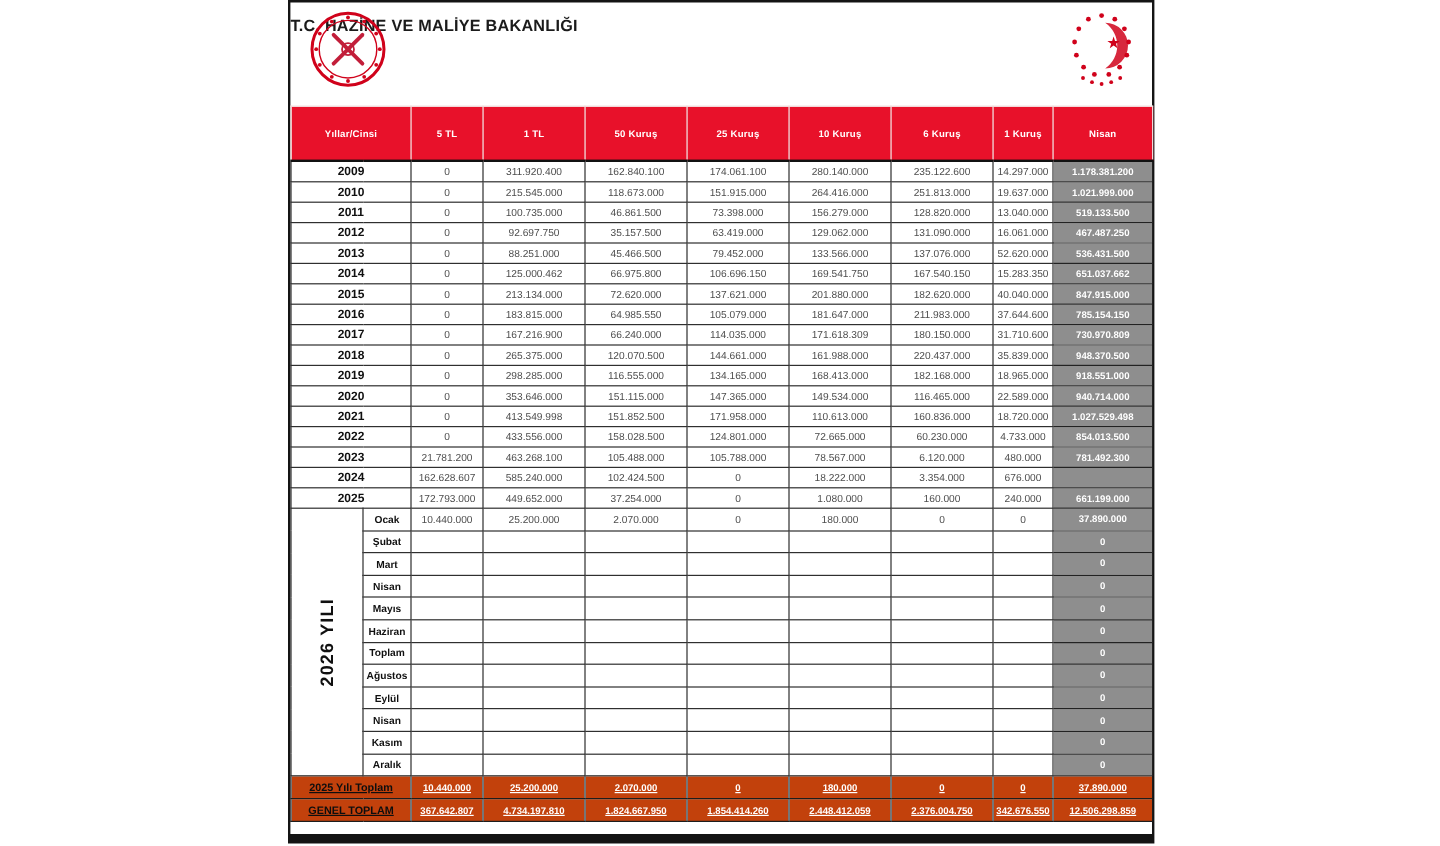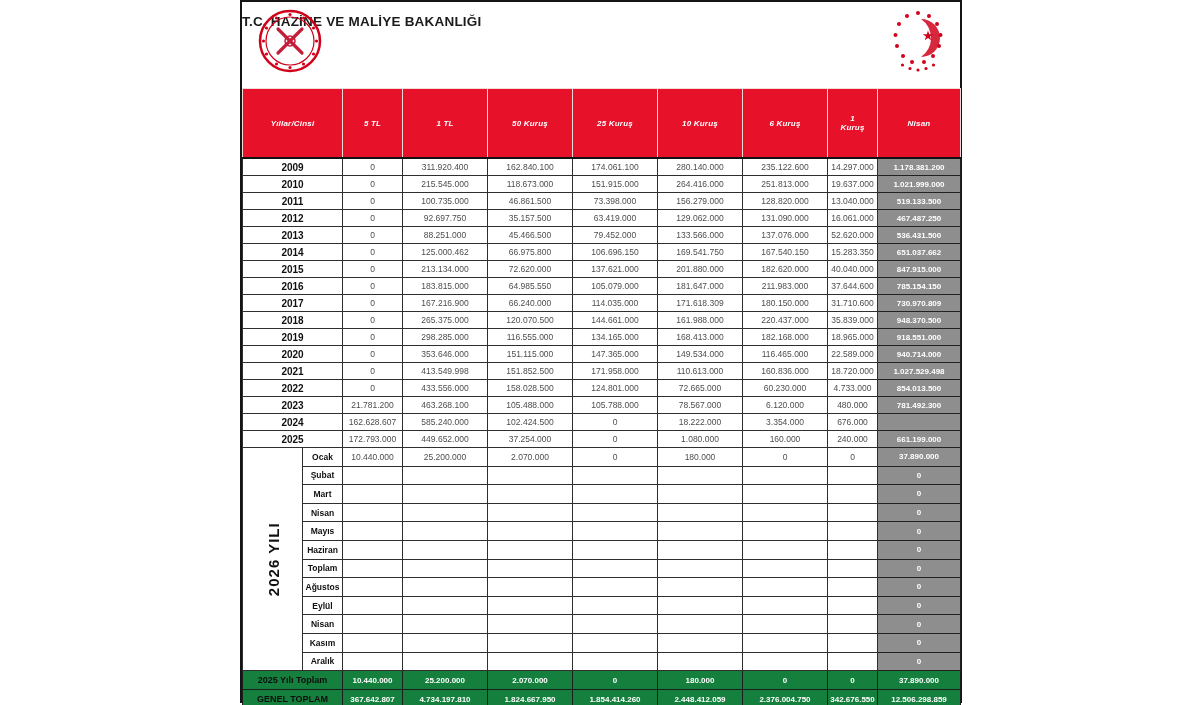--- a/index.html
+++ b/index.html
@@ -10,30 +10,30 @@
   
   .hdr{position:relative;height:86px;}
   .titles{text-align:left;padding-top:11px;}
   .t1,.t2{font-weight:bold;font-size:13.5px;color:#1b1b1b;line-height:17px;letter-spacing:.2px;}
   .sub{margin-top:9px;font-weight:bold;font-size:10.5px;color:#1b1b1b;letter-spacing:.2px;}
   .logoL{position:absolute;left:16px;top:7px;width:64px;height:64px;}
   .logoR{position:absolute;right:12px;top:5px;width:60px;height:70px;}
   
   table{border-collapse:collapse;table-layout:fixed;width:718px;margin:0 auto;}
   th{background:#e8112a;color:#fff;font-size:8px;font-weight:bold;height:44px;
-     border:1px solid #f0dada;border-bottom:2px solid #111;padding:12px;letter-spacing:.2px;font-style:italic;}
+     border:1px solid #f0dada;border-bottom:2px solid #111;padding:0;letter-spacing:.2px;}
   td{border:1px solid #2f2f2f;font-size:8.5px;color:#4d4d4d;text-align:center;height:16px;
      padding:0 1px;white-space:nowrap;overflow:hidden;}
   td.year{font-weight:bold;color:#101010;font-size:10px;}
   td.month{font-weight:bold;color:#101010;font-size:8.5px;margin-left:28px;}
   td.tot{background:#8e8e8e;color:#fff;font-weight:bold;font-size:8px;border-color:#222;margin-top:12px;}
   td.rot{font-weight:bold;color:#101010;font-size:15px;letter-spacing:1px;
          writing-mode:vertical-rl;transform:rotate(180deg);text-align:center;}
   tr.mrow td{height:17.6px;}
-  tr.frow td{background:#15803d;border-color:#1d1d1d;height:18px;font-weight:bold;}
+  tr.frow td{background:#c2410c;border-color:#1d1d1d;height:18px;font-weight:bold;text-decoration:underline;}
   tr.frow td.flabel{color:#0e0e0e;font-size:9px;}
   tr.frow td.fnum{color:#fff;font-size:8px;}
 </style>
 </head>
 <body>
 
 <div class="canvas">
   <div class="sheet">
 
     <div class="hdr">

